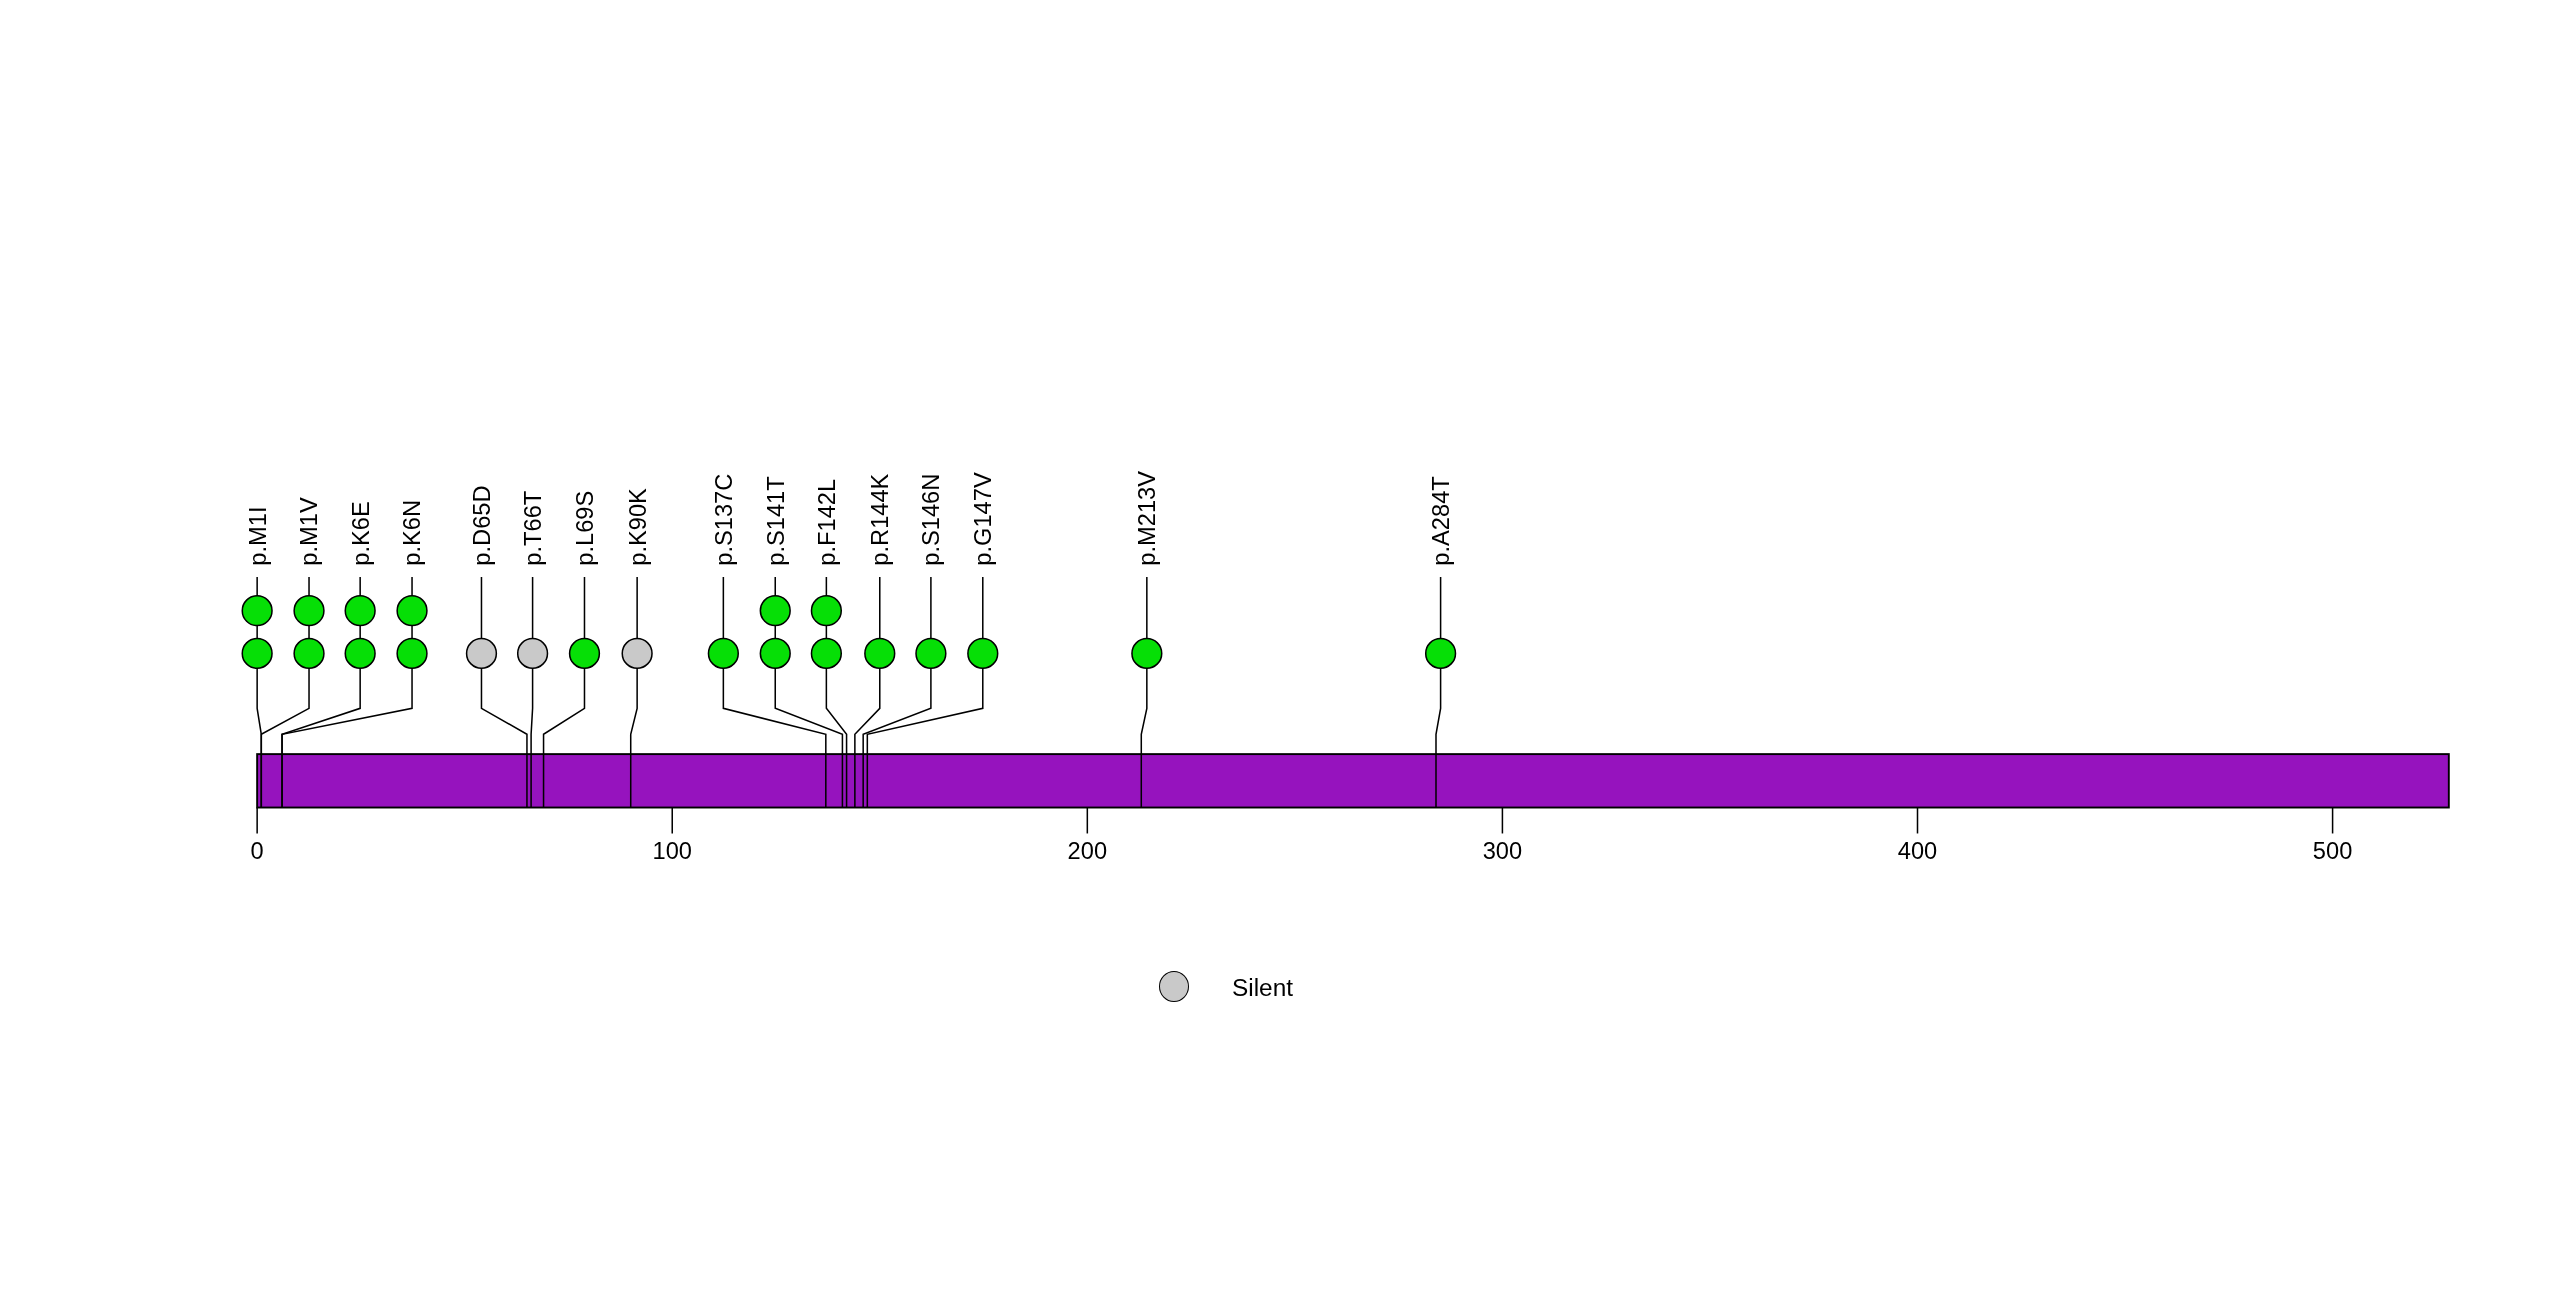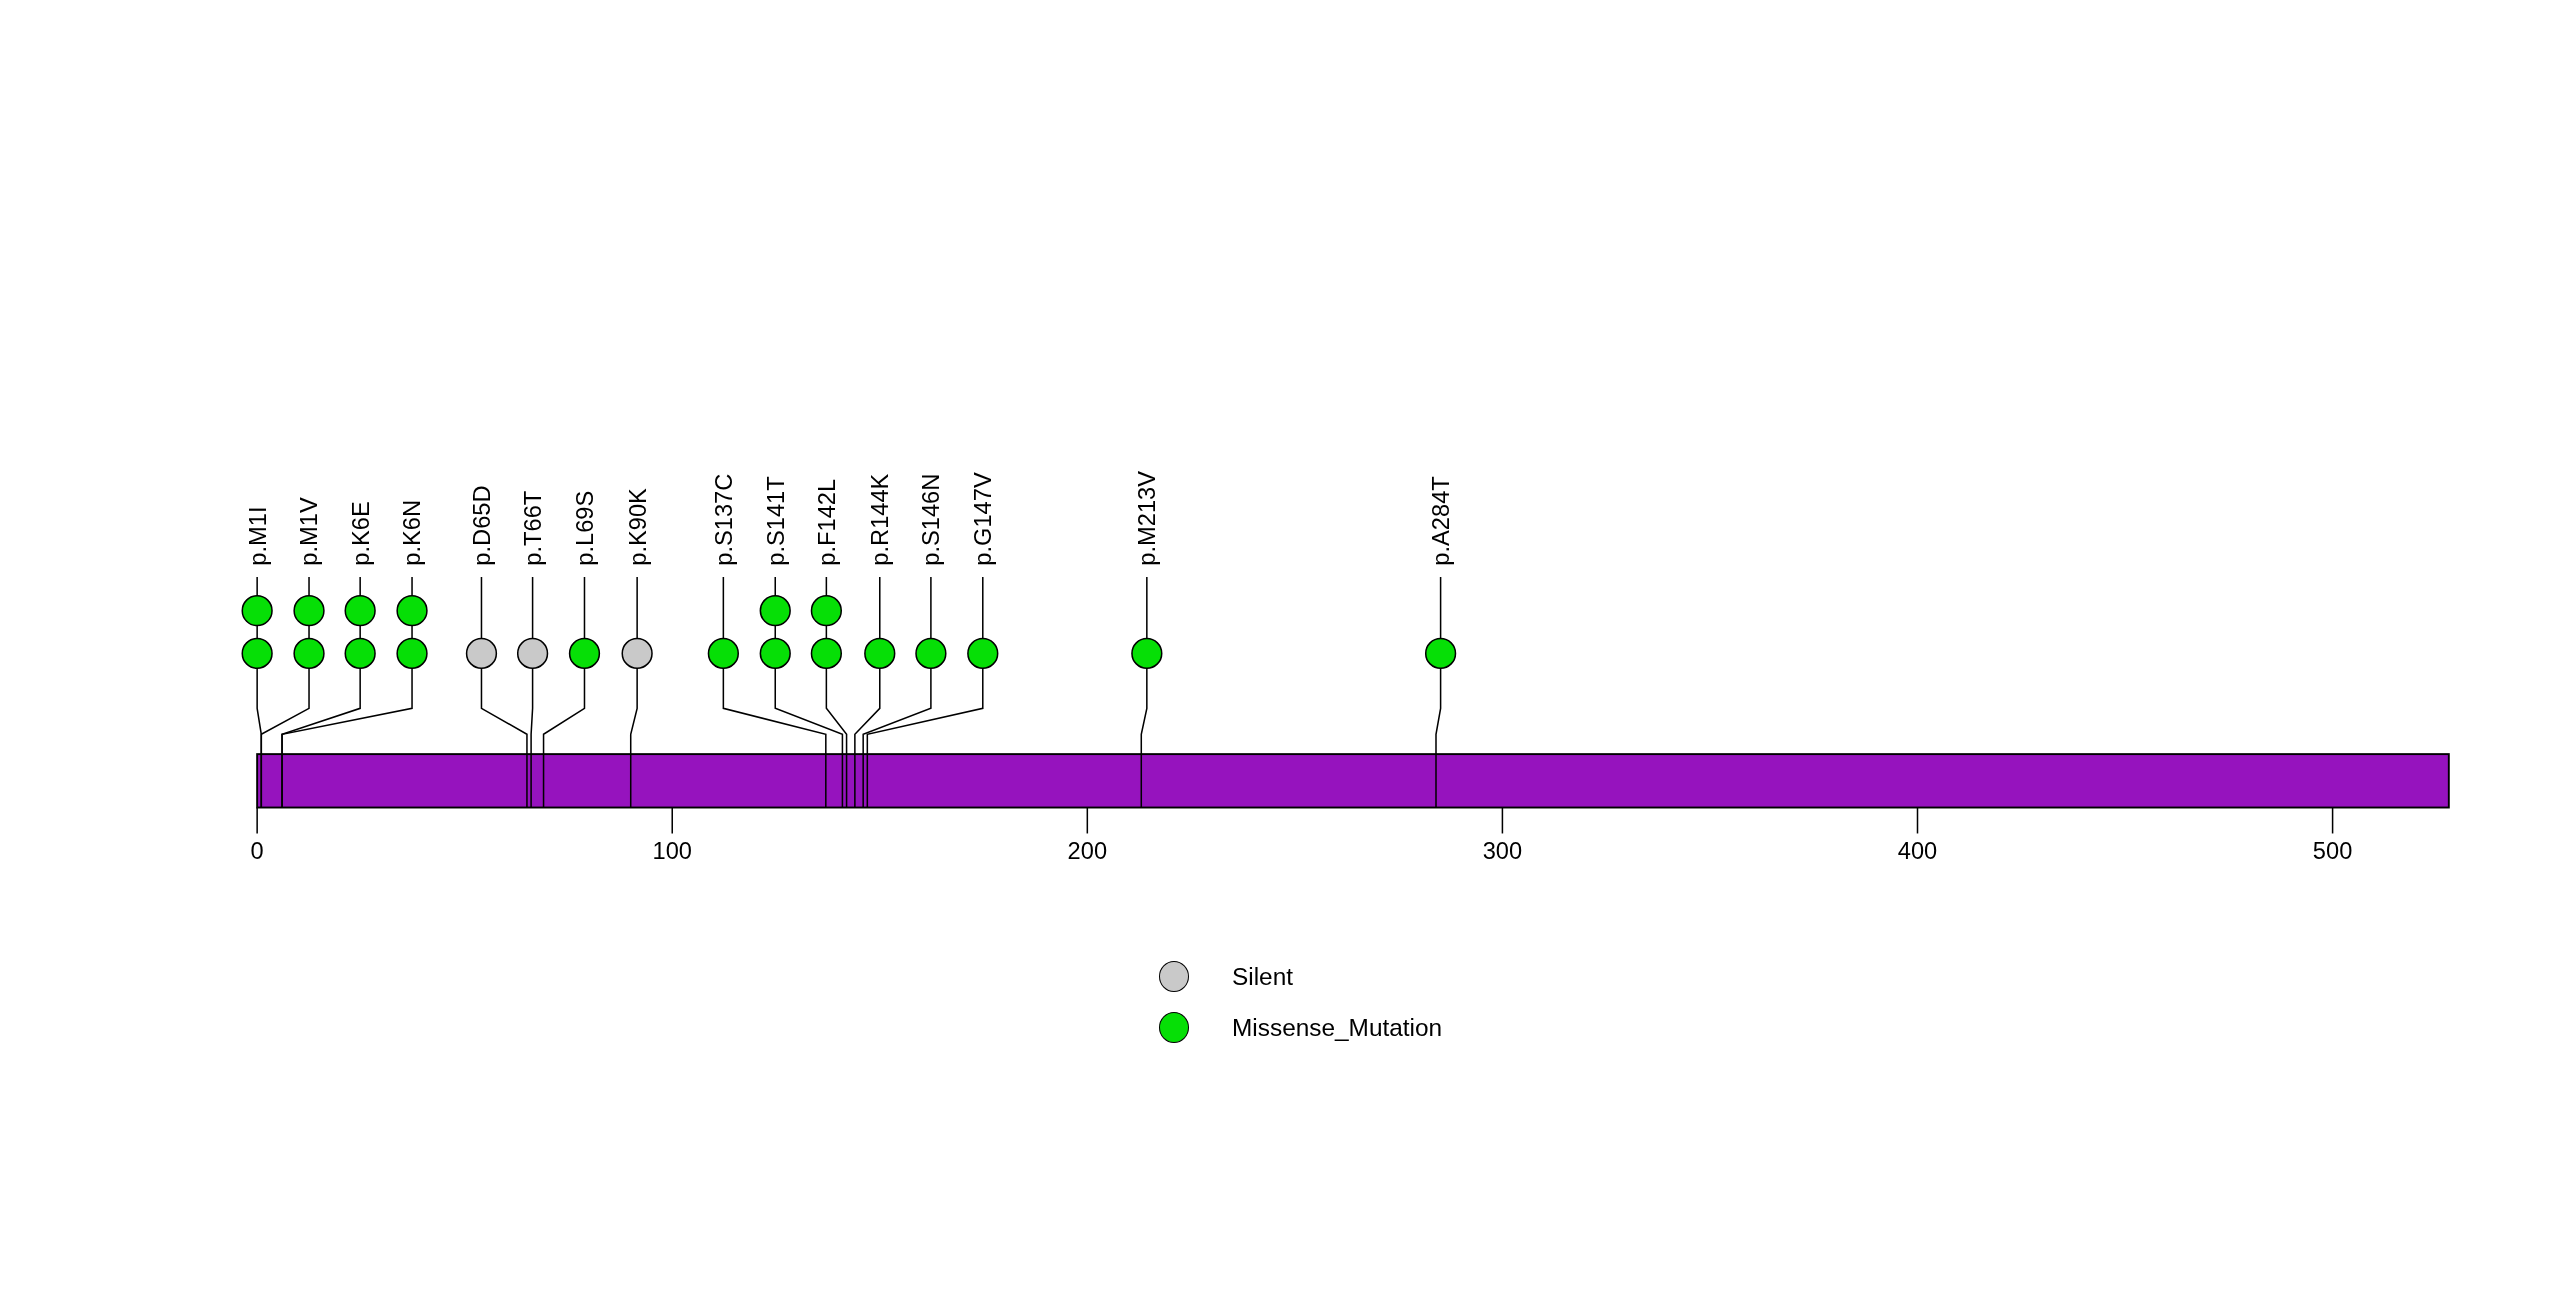--- a/index.html
+++ b/index.html
@@ -23,21 +23,21 @@
   #plot-svg text {
     font-family: "Liberation Sans", sans-serif;
   }
   #legend {
     position: absolute;
     left: 1159px;
     top: 951px;
   }
   .legend-row {
     display: flex;
-    align-items: center;
+    align-items: flex-end;
     height: 51px;
   }
   .swatch {
     width: 30px;
     height: 31px;
     border: 1.5px solid #000000;
     border-radius: 50%;
     box-sizing: border-box;
     margin-right: 43px;
     flex: 0 0 auto;
@@ -120,19 +120,15 @@
       <polyline points="1888,756 1888,928 1881.96,962 1881.96,1058" fill="none" stroke="#000000" stroke-width="2"></polyline>
       <circle cx="1888" cy="856" r="19.5" fill="#06DF06" stroke="#000000" stroke-width="2"></circle>
       <text x="1899" y="741" transform="rotate(-90 1899 741)" font-size="31" fill="#000000">p.A284T</text>
     </svg>
 
   <div id="legend">
     <div class="legend-row">
       <span class="swatch" style="background: rgb(201, 201, 201);"></span>
       <span class="legend-text">Silent</span>
     </div>
-    <div class="legend-row">
-      <span class="swatch" style="background: rgb(6, 223, 6);"></span>
-      <span class="legend-text">Missense_Mutation</span>
-    </div>
   </div>
 </div>
 
 
 </body></html>

